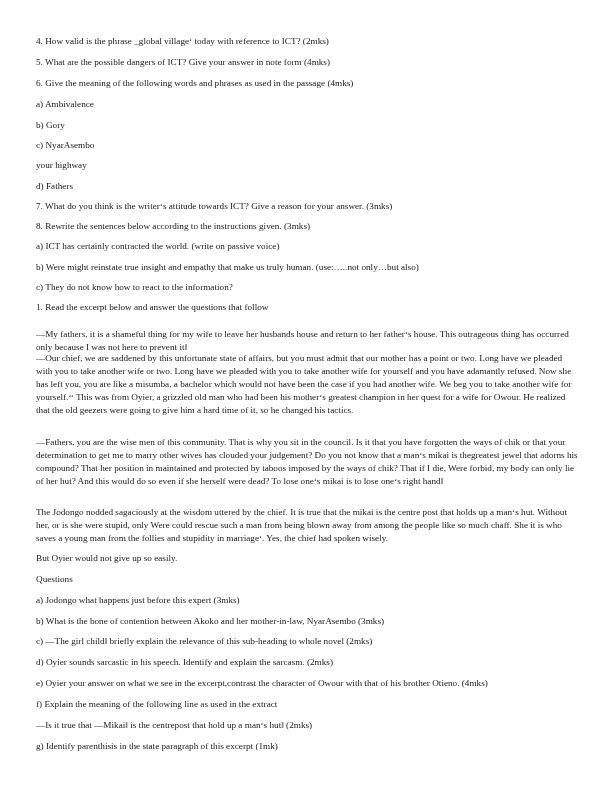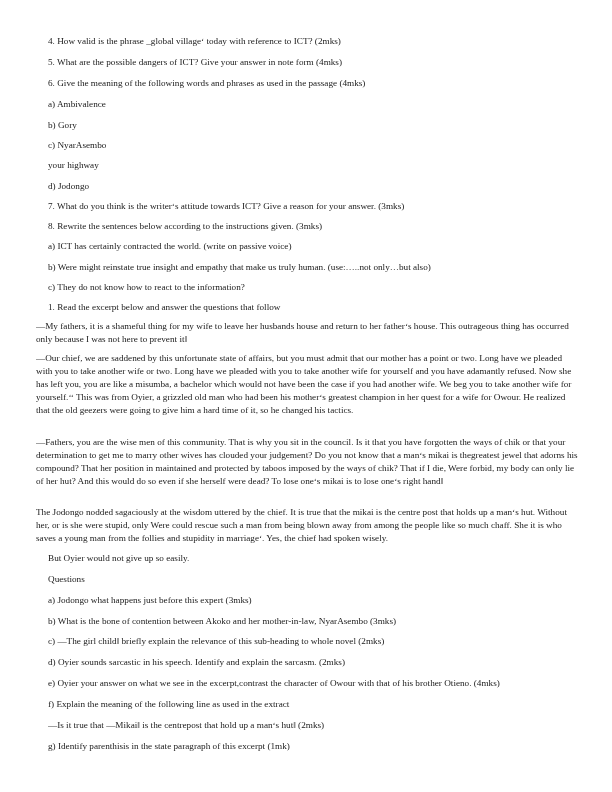--- a/index.html
+++ b/index.html
@@ -2,43 +2,43 @@
 <html><head>
   <meta charset="utf-8">
   <style>
     html, body { margin: 0; padding: 0; background: #ffffff; }
     body {
       width: 612px; height: 792px; position: relative; overflow: hidden;
       font-family: "Liberation Serif", "DejaVu Serif", serif;
       color: #1a1a1a; font-size: 9.2px;
     }
     .page { position: absolute; left: 36px; top: 0; width: 544px; }
-    .line { position: absolute; left: 12px; white-space: nowrap; line-height: 11px; }
+    .line { position: absolute; left: 0; white-space: nowrap; line-height: 11px; }
     .para { position: absolute; left: 0; width: 544px; line-height: 13.1px; text-align: left; }
   </style>
 </head>
 <body>
 
 <div class="page">
   <div class="line" style="top:36px">4. How valid is the phrase _global village‘ today with reference to ICT? (2mks)</div>
   <div class="line" style="top:57px">5. What are the possible dangers of ICT? Give your answer in note form (4mks)</div>
   <div class="line" style="top:78px">6. Give the meaning of the following words and phrases as used in the passage (4mks)</div>
   <div class="line" style="top:99px">a) Ambivalence</div>
   <div class="line" style="top:120px">b) Gory</div>
   <div class="line" style="top:140px">c) NyarAsembo</div>
   <div class="line" style="top:160px">your highway</div>
-  <div class="line" style="top:181px">d) Jodongo</div>
+  <div class="line" style="top:181px">d) Fathers</div>
   <div class="line" style="top:201px">7. What do you think is the writer‘s attitude towards ICT? Give a reason for your answer. (3mks)</div>
   <div class="line" style="top:221px">8. Rewrite the sentences below according to the instructions given. (3mks)</div>
   <div class="line" style="top:241px">a) ICT has certainly contracted the world. (write on passive voice)</div>
   <div class="line" style="top:262px">b) Were might reinstate true insight and empathy that make us truly human. (use:…..not only…but also)</div>
   <div class="line" style="top:282px">c) They do not know how to react to the information?</div>
   <div class="line" style="top:302px">1. Read the excerpt below and answer the questions that follow</div>
 
-  <div class="para" style="top:320px">—My fathers, it is a shameful thing for my wife to leave her husbands house and return to her father‘s house. This outrageous thing has occurred only because I was not here to prevent it‖</div>
+  <div class="para" style="top:328px">—My fathers, it is a shameful thing for my wife to leave her husbands house and return to her father‘s house. This outrageous thing has occurred only because I was not here to prevent it‖</div>
   <div class="para" style="top:352px">—Our chief, we are saddened by this unfortunate state of affairs, but you must admit that our mother has a point or two. Long have we pleaded with you to take another wife or two. Long have we pleaded with you to take another wife for yourself and you have adamantly refused. Now she has left you, you are like a misumba, a bachelor which would not have been the case if you had another wife. We beg you to take another wife for yourself.‘‘ This was from Oyier, a grizzled old man who had been his mother‘s greatest champion in her quest for a wife for Owour. He realized that the old geezers were going to give him a hard time of it, so he changed his tactics.</div>
   <div class="para" style="top:436px">—Fathers, you are the wise men of this community. That is why you sit in the council. Is it that you have forgotten the ways of chik or that your determination to get me to marry other wives has clouded your judgement? Do you not know that a man‘s mikai is thegreatest jewel that adorns his compound? That her position in maintained and protected by taboos imposed by the ways of chik? That if I die, Were forbid, my body can only lie of her hut? And this would do so even if she herself were dead? To lose one‘s mikai is to lose one‘s right hand‖</div>
   <div class="para" style="top:506px">The Jodongo nodded sagaciously at the wisdom uttered by the chief. It is true that the mikai is the centre post that holds up a man‘s hut. Without her, or is she were stupid, only Were could rescue such a man from being blown away from among the people like so much chaff. She it is who saves a young man from the follies and stupidity in marriage‘. Yes, the chief had spoken wisely.</div>
 
   <div class="line" style="top:553px">But Oyier would not give up so easily.</div>
   <div class="line" style="top:574px">Questions</div>
   <div class="line" style="top:595px">a) Jodongo what happens just before this expert (3mks)</div>
   <div class="line" style="top:616px">b) What is the bone of contention between Akoko and her mother-in-law, NyarAsembo (3mks)</div>
   <div class="line" style="top:636px">c) —The girl child‖ briefly explain the relevance of this sub-heading to whole novel (2mks)</div>
   <div class="line" style="top:657px">d) Oyier sounds sarcastic in his speech. Identify and explain the sarcasm. (2mks)</div>

